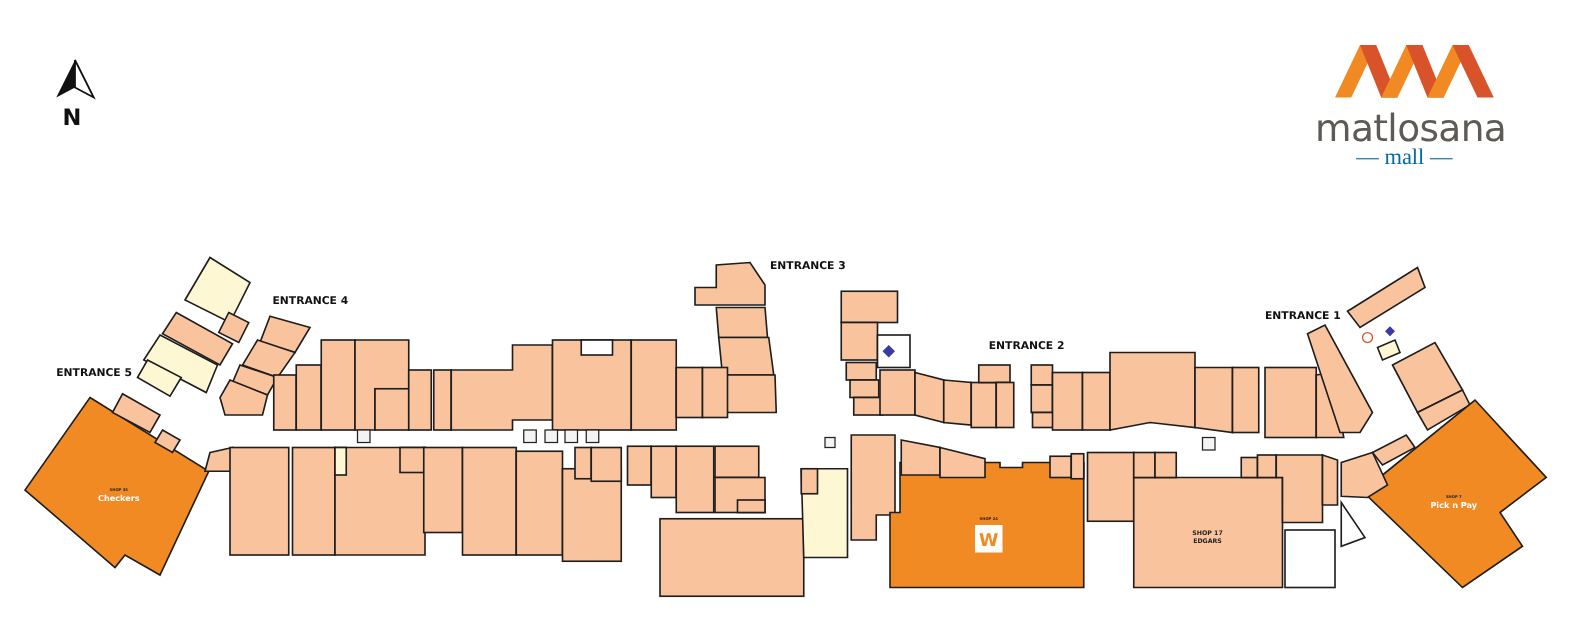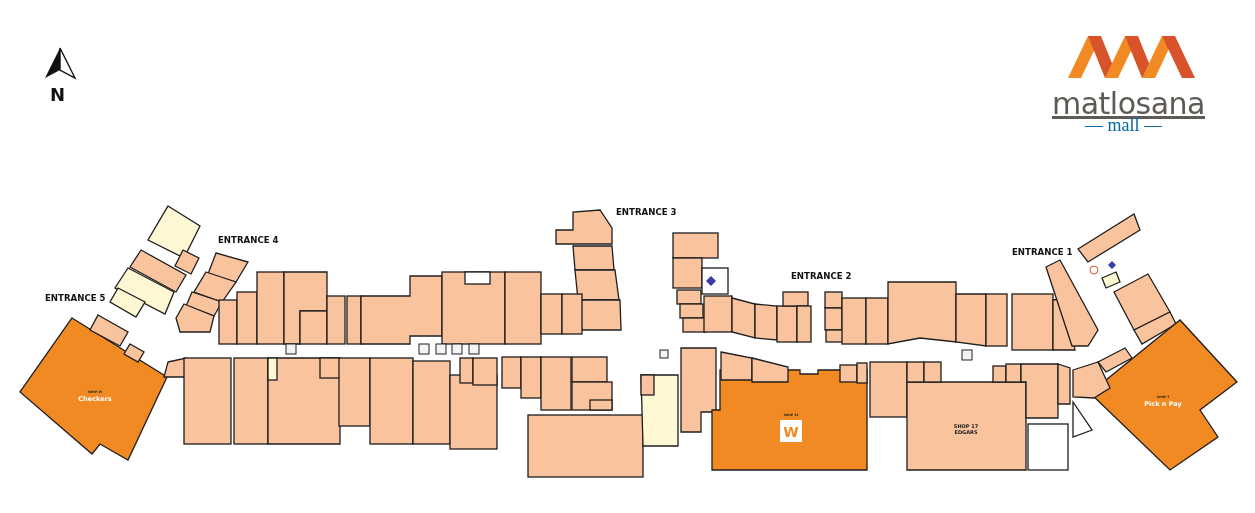--- a/index.html
+++ b/index.html
@@ -7,21 +7,21 @@
     #map { position: absolute; left: 0; top: 0; width: 1255px; height: 513px; }
     .shop { fill: #f9c49d; stroke: #1e1e1e; stroke-width: 1.3; }
     .shop-y { fill: #fdf7d4; stroke: #1e1e1e; stroke-width: 1.3; }
     .anchor { fill: #f28a24; stroke: #1e1e1e; stroke-width: 1.3; }
     .blank { fill: #ffffff; stroke: #1e1e1e; stroke-width: 1.3; }
     .ent { font-family: "DejaVu Sans", sans-serif; font-size: 8.6px; font-weight: bold; fill: #111; }
     .anc-lbl { font-family: "DejaVu Sans", sans-serif; font-size: 6.5px; font-weight: bold; fill: #fff; text-anchor: middle; }
     .shop-no { font-family: "DejaVu Sans", sans-serif; font-size: 3px; font-weight: bold; fill: #222; text-anchor: middle; }
     .edgars { font-family: "DejaVu Sans", sans-serif; font-size: 5px; font-weight: bold; fill: #222; text-anchor: middle; }
     .icon-box { fill: #f4f4f4; stroke: #222; stroke-width: 1; }
-    .logo-text { position: absolute; left: 1052px; top: 86px; font-family: "DejaVu Sans", sans-serif; font-size: 30px; color: #5e5a56; letter-spacing: -0.5px; text-decoration: underline; }
+    .logo-text { position: absolute; left: 1052px; top: 86px; font-family: "DejaVu Sans", sans-serif; font-size: 30px; color: #5e5a56; letter-spacing: -0.5px; }
     .logo-sub { position: absolute; left: 1085px; top: 115px; font-family: Liberation Serif, serif; font-size: 18px; color: #0369a1; }
     .north-n { position: absolute; left: 50px; top: 84px; font-family: "DejaVu Sans", sans-serif; font-weight: bold; font-size: 18px; color: #111; }
   </style>
 </head>
 <body>
 
 <div class="north-n">N</div>
 <div class="logo-text">matlosana</div>
 <div class="logo-sub">— <span>mall</span> —</div>
 

